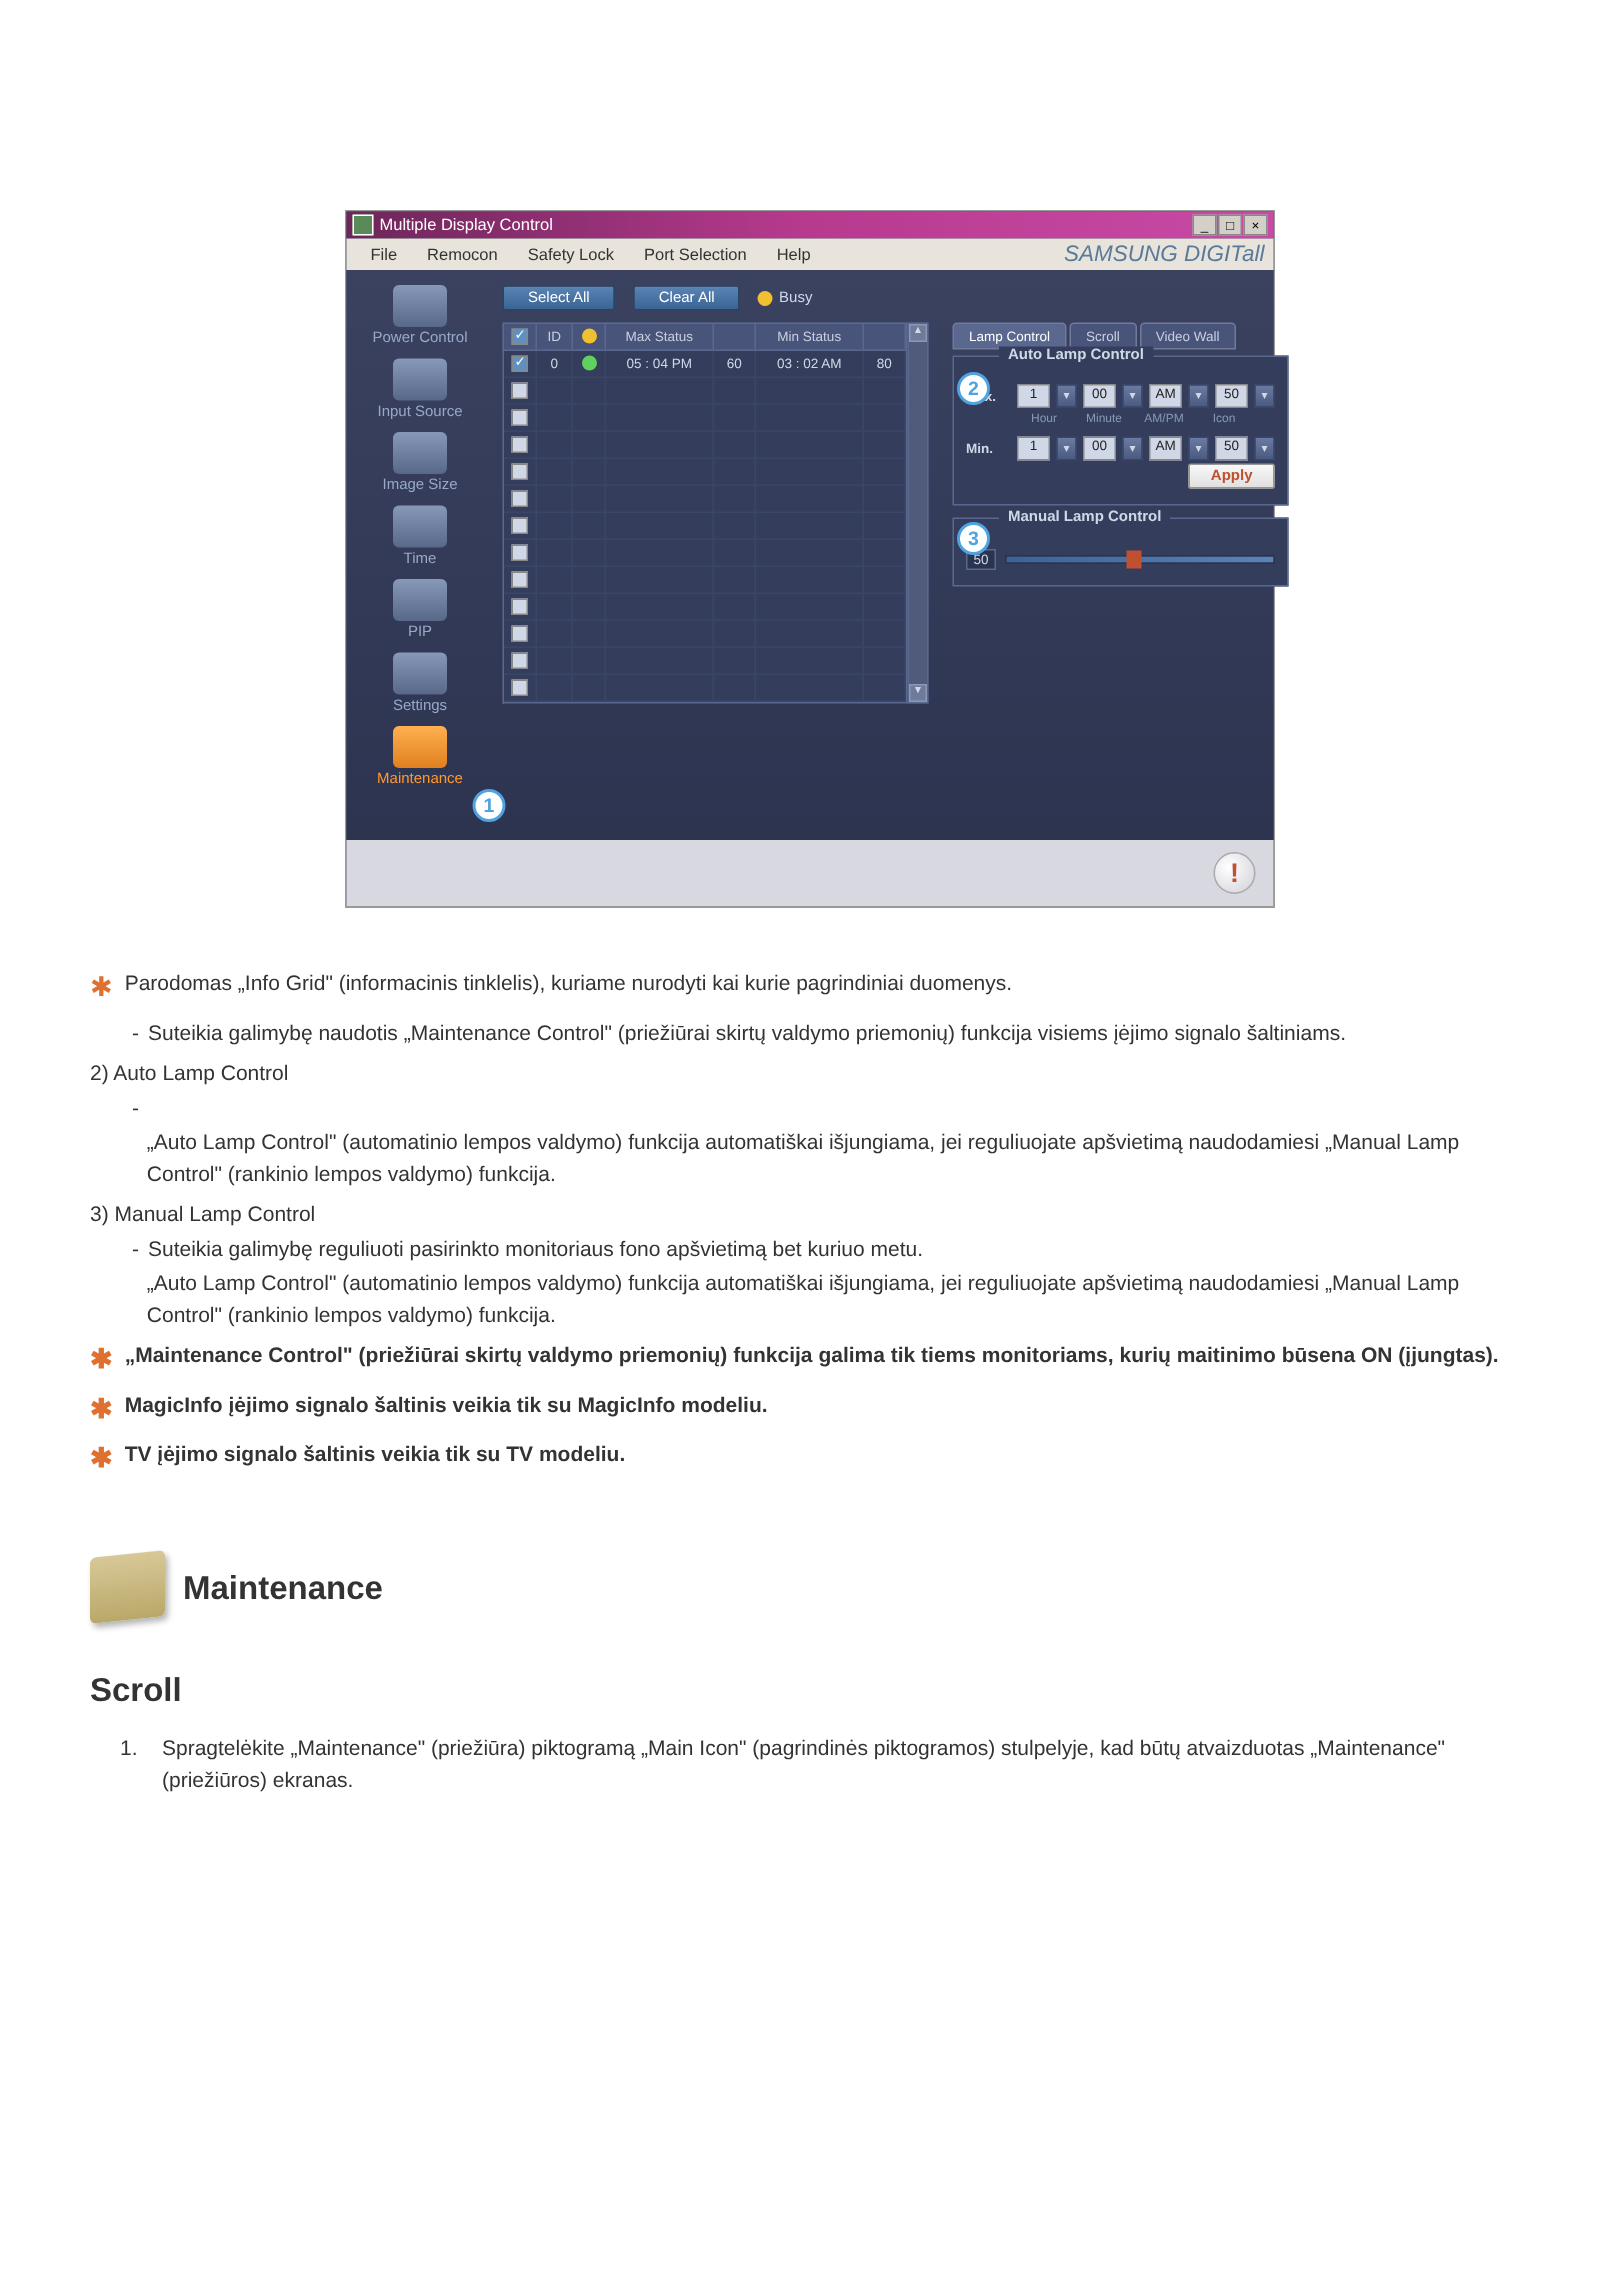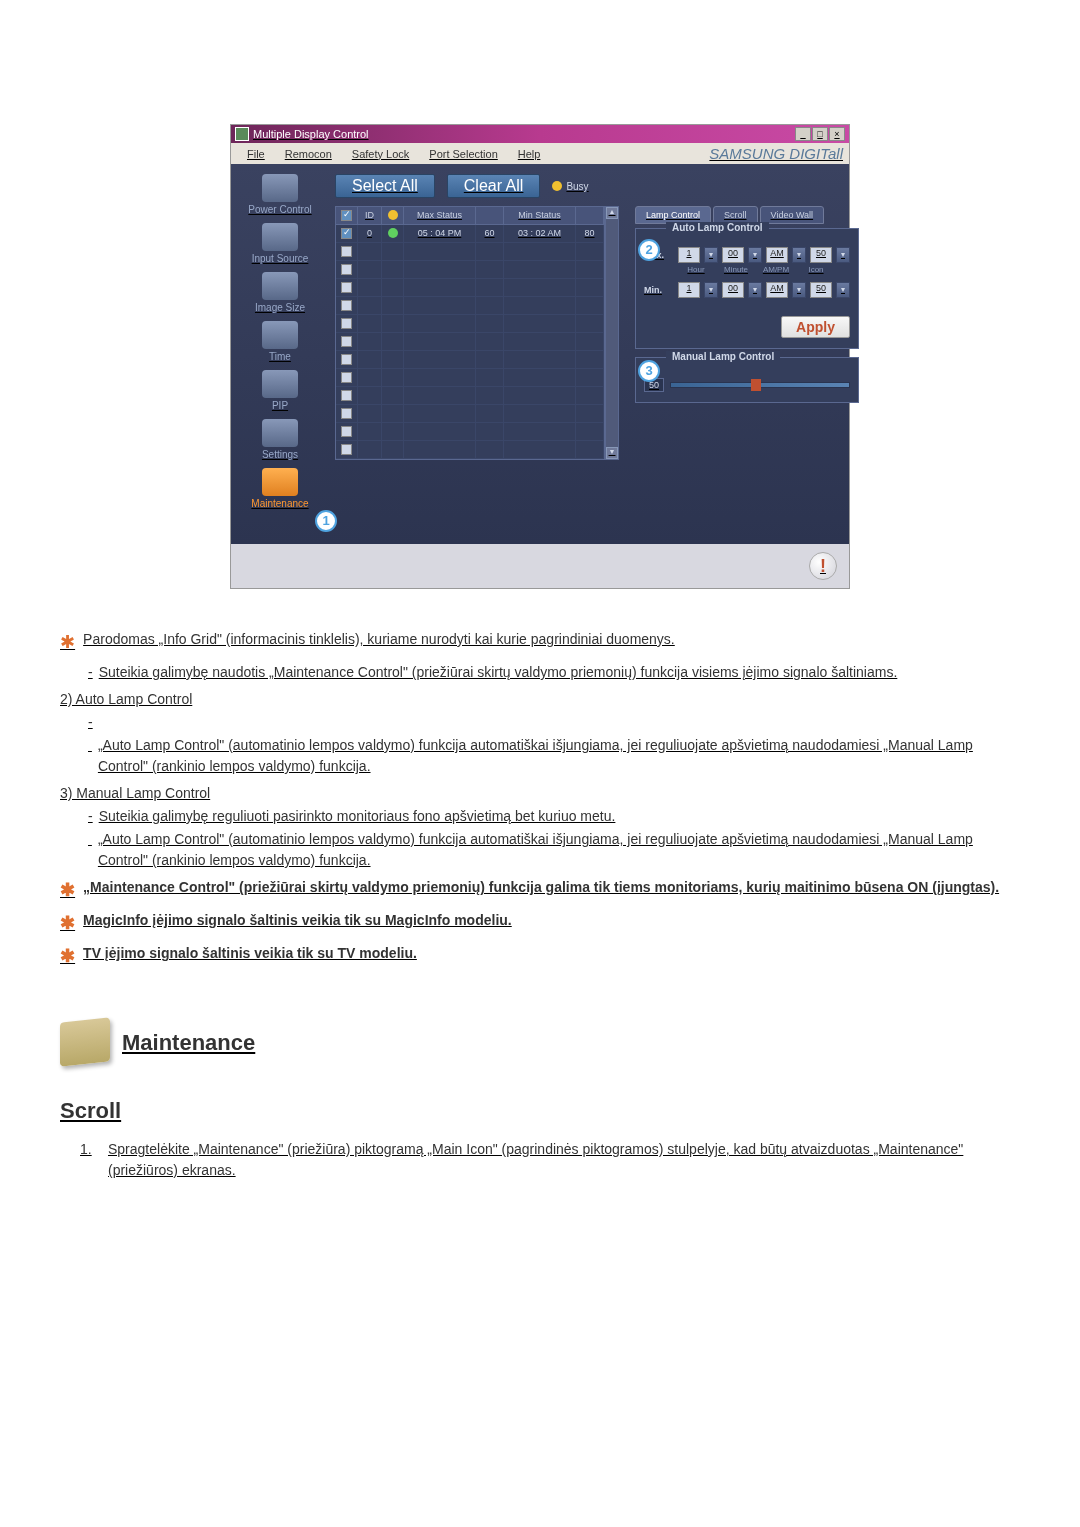--- a/index.html
+++ b/index.html
@@ -1,18 +1,18 @@
 <!DOCTYPE html>
 <html><head>
   <meta charset="utf-8">
   <style>
     * { margin: 0; padding: 0; box-sizing: border-box; }
     body { font-family: Verdana, Arial, sans-serif; background: #fff; width: 1080px; }
     
-    .page { padding: 64px 60px; text-decoration: underline; }
+    .page { padding: 80px 60px; }
     
     .screenshot {
       width: 620px;
       margin: 60px auto 40px;
       border: 1px solid #999;
       background: #2c3450;
     }
     
     .titlebar {
       background: linear-gradient(to right, #6d2659, #b83a8f, #c94aa5);
@@ -111,21 +111,21 @@
       display: flex;
       gap: 12px;
       align-items: center;
       padding: 4px 0 8px;
     }
     .action-btn {
       background: linear-gradient(to bottom, #5a84b4, #3a6494);
       color: #fff;
       border: 1px solid #2a4464;
       padding: 2px 16px;
-      font-size: 16px;
+      font-size: 10px;
       border-radius: 2px;
     }
     .busy-indicator {
       display: flex;
       align-items: center;
       gap: 4px;
       color: #d0d8e8;
       font-size: 10px;
     }
     .busy-dot {
@@ -269,22 +269,22 @@
     }
     .sublabels span { width: 36px; text-align: center; }
     
     .apply-btn {
       float: right;
       background: linear-gradient(to bottom, #f8f8f8, #e0e0e0);
       border: 1px solid #999;
       color: #c05030;
       font-weight: bold;
       padding: 2px 14px;
-      font-size: 14px;
-      margin-top: 16px;
+      font-size: 10px;
+      margin-top: 0;
       border-radius: 2px;
     }
     
     .slider-row {
       display: flex;
       align-items: center;
       gap: 6px;
       margin-top: 10px;
     }
     .slider-val {

